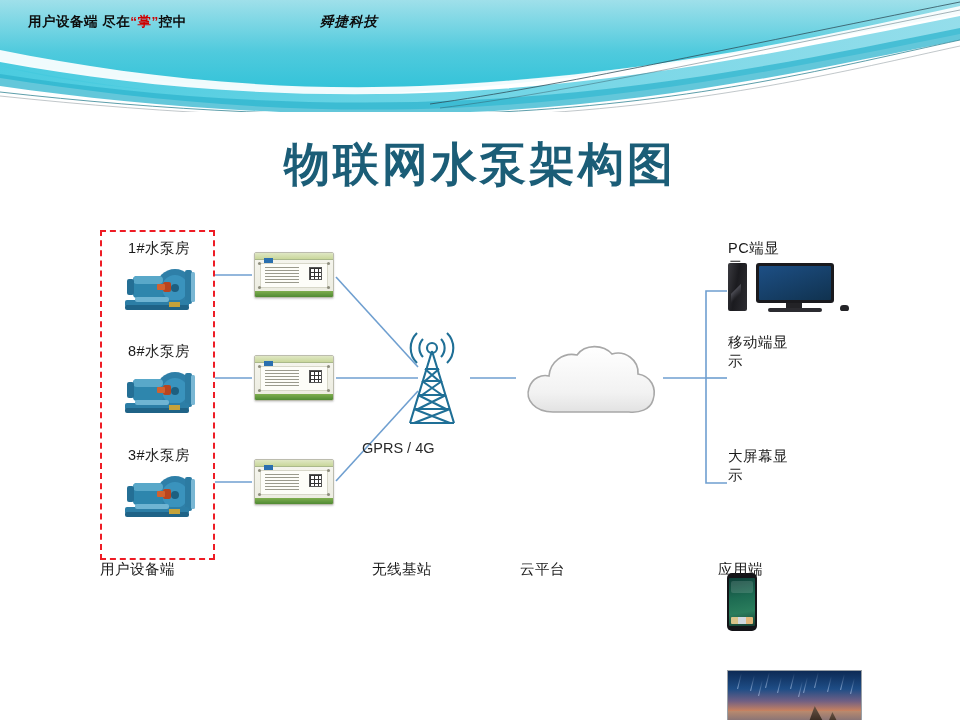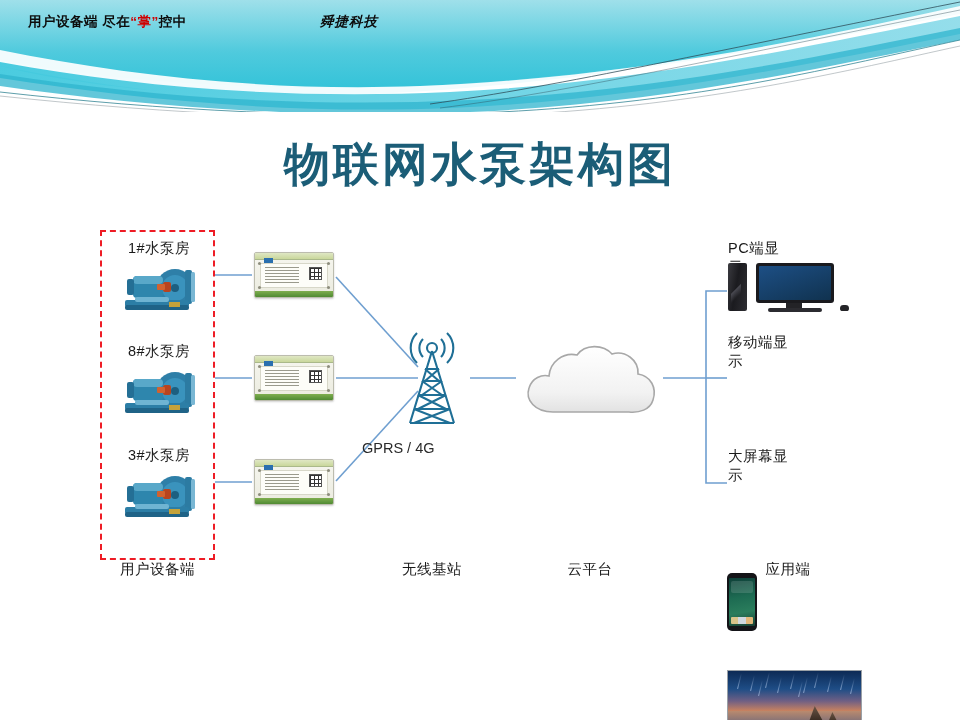--- a/index.html
+++ b/index.html
@@ -144,21 +144,21 @@
   .bs-rock1{position:absolute;left:60%;bottom:26%;width:13%;height:26%;
     background:linear-gradient(#6b5544,#2c2019);
     clip-path:polygon(40% 0%,100% 100%,0% 100%);}
   .bs-rock2{position:absolute;left:74%;bottom:24%;width:10%;height:20%;
     background:linear-gradient(#6b5544,#2c2019);
     clip-path:polygon(45% 0%,100% 100%,0% 100%);}
 
   
   #stage-labels{ position:absolute; left:0; top:560px; width:960px; height:30px; }
   .stage{ position:absolute; font-size:14.5px; color:#1a1a1a; letter-spacing:0.5px;
-          text-align:center; }
+          text-align:left; }
 </style>
 </head>
 <body>
 
 <div id="banner">
   <svg width="960" height="112" viewBox="0 0 960 112">
     <defs>
       <linearGradient id="skyGrad" x1="0" y1="0" x2="0" y2="1">
         <stop offset="0%" stop-color="#9fe0ea"></stop>
         <stop offset="55%" stop-color="#4fcadd"></stop>

